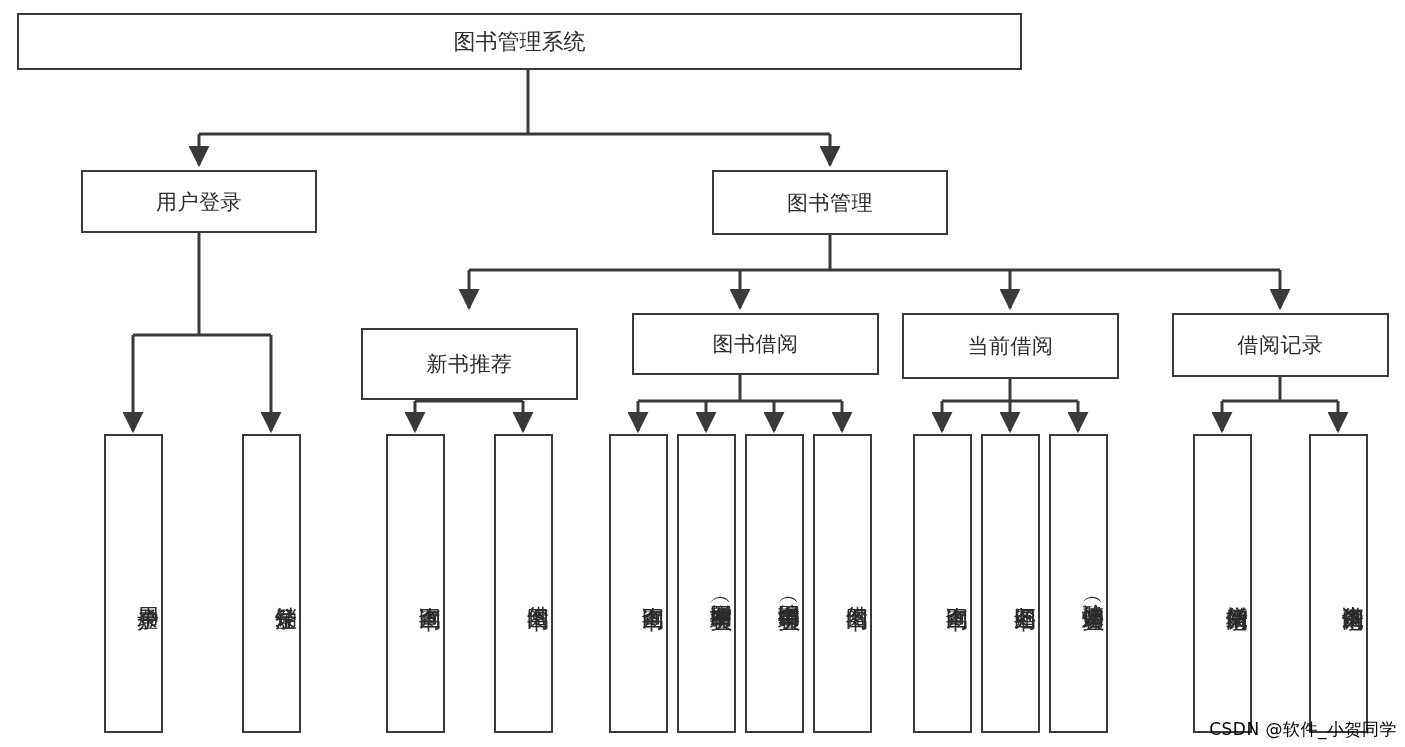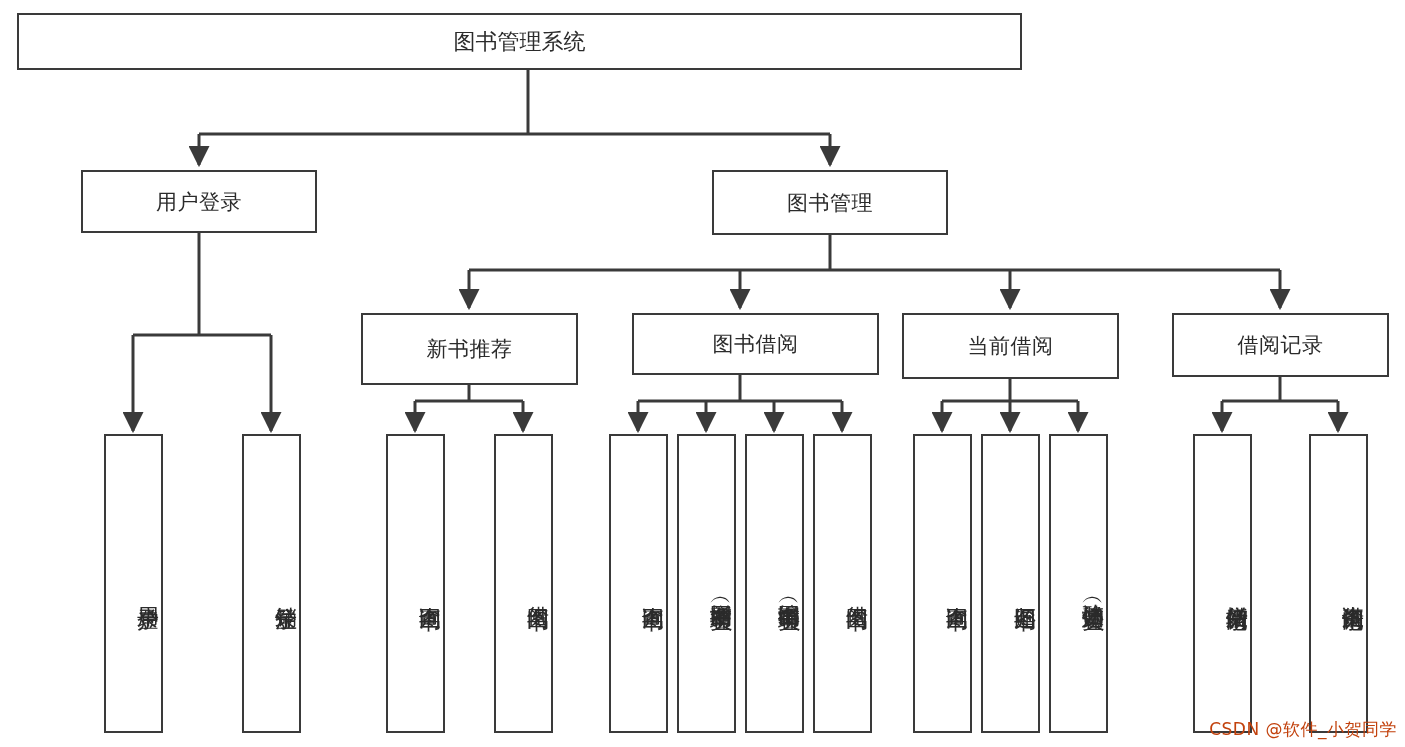--- a/index.html
+++ b/index.html
@@ -55,21 +55,21 @@
   .node.v .vtext {
     writing-mode: vertical-rl;
     text-orientation: upright;
     display: block;
   }
   .watermark {
     position: absolute;
     right: 8px;
     bottom: 6px;
     font-size: 17px;
-    color: #c2410c;
+    color: #000000;
     white-space: nowrap;
     letter-spacing: 0.5px;
   }
 </style>
 </head>
 <body>
 
 <div id="canvas">
 
   <svg id="wires" viewBox="0 0 1405 747" xmlns="http://www.w3.org/2000/svg">
@@ -127,21 +127,21 @@
     <span>图书管理系统</span>
   </div>
 
   <div class="node h" style="left:81px; top:170px; width:236px; height:63px;">
     <span>用户登录</span>
   </div>
   <div class="node h" style="left:712px; top:170px; width:236px; height:65px;">
     <span>图书管理</span>
   </div>
 
-  <div class="node h" style="left:361px; top:313px; width:217px; height:72px;">
+  <div class="node h" style="left:361px; top:328px; width:217px; height:72px;">
     <span>新书推荐</span>
   </div>
   <div class="node h" style="left:632px; top:313px; width:247px; height:62px;">
     <span>图书借阅</span>
   </div>
   <div class="node h" style="left:902px; top:313px; width:217px; height:66px;">
     <span>当前借阅</span>
   </div>
   <div class="node h" style="left:1172px; top:313px; width:217px; height:64px;">
     <span>借阅记录</span>

